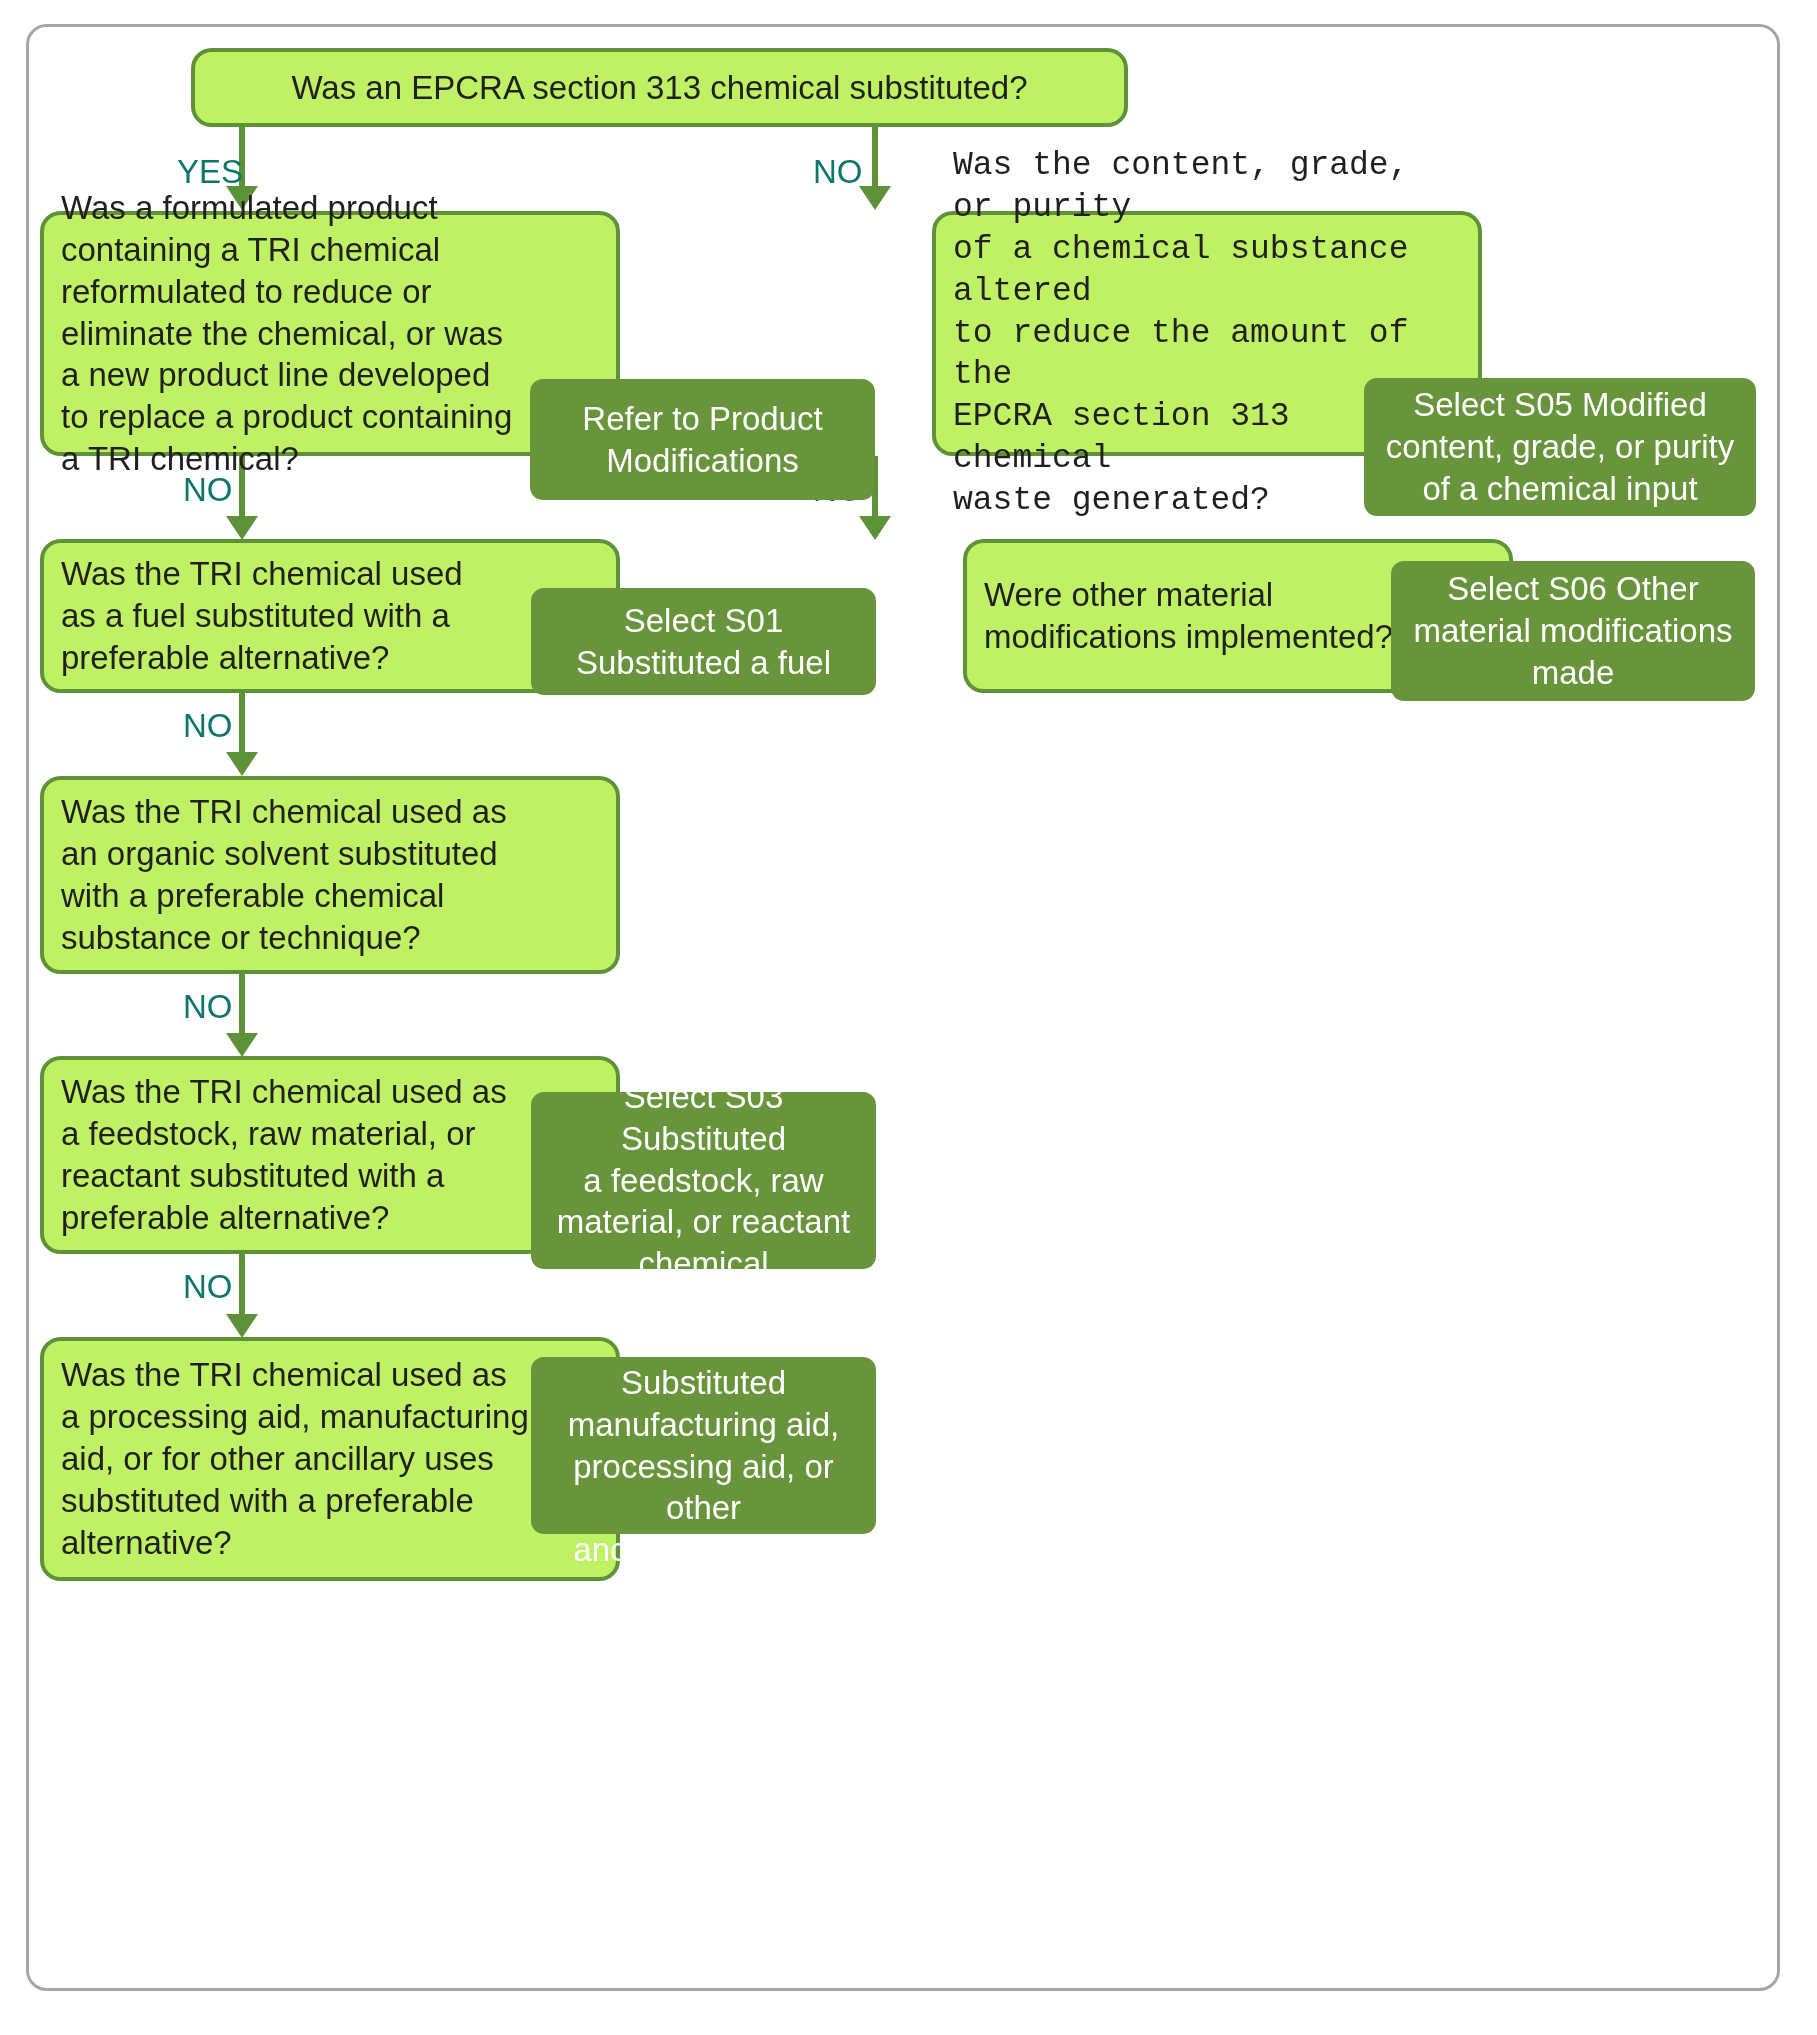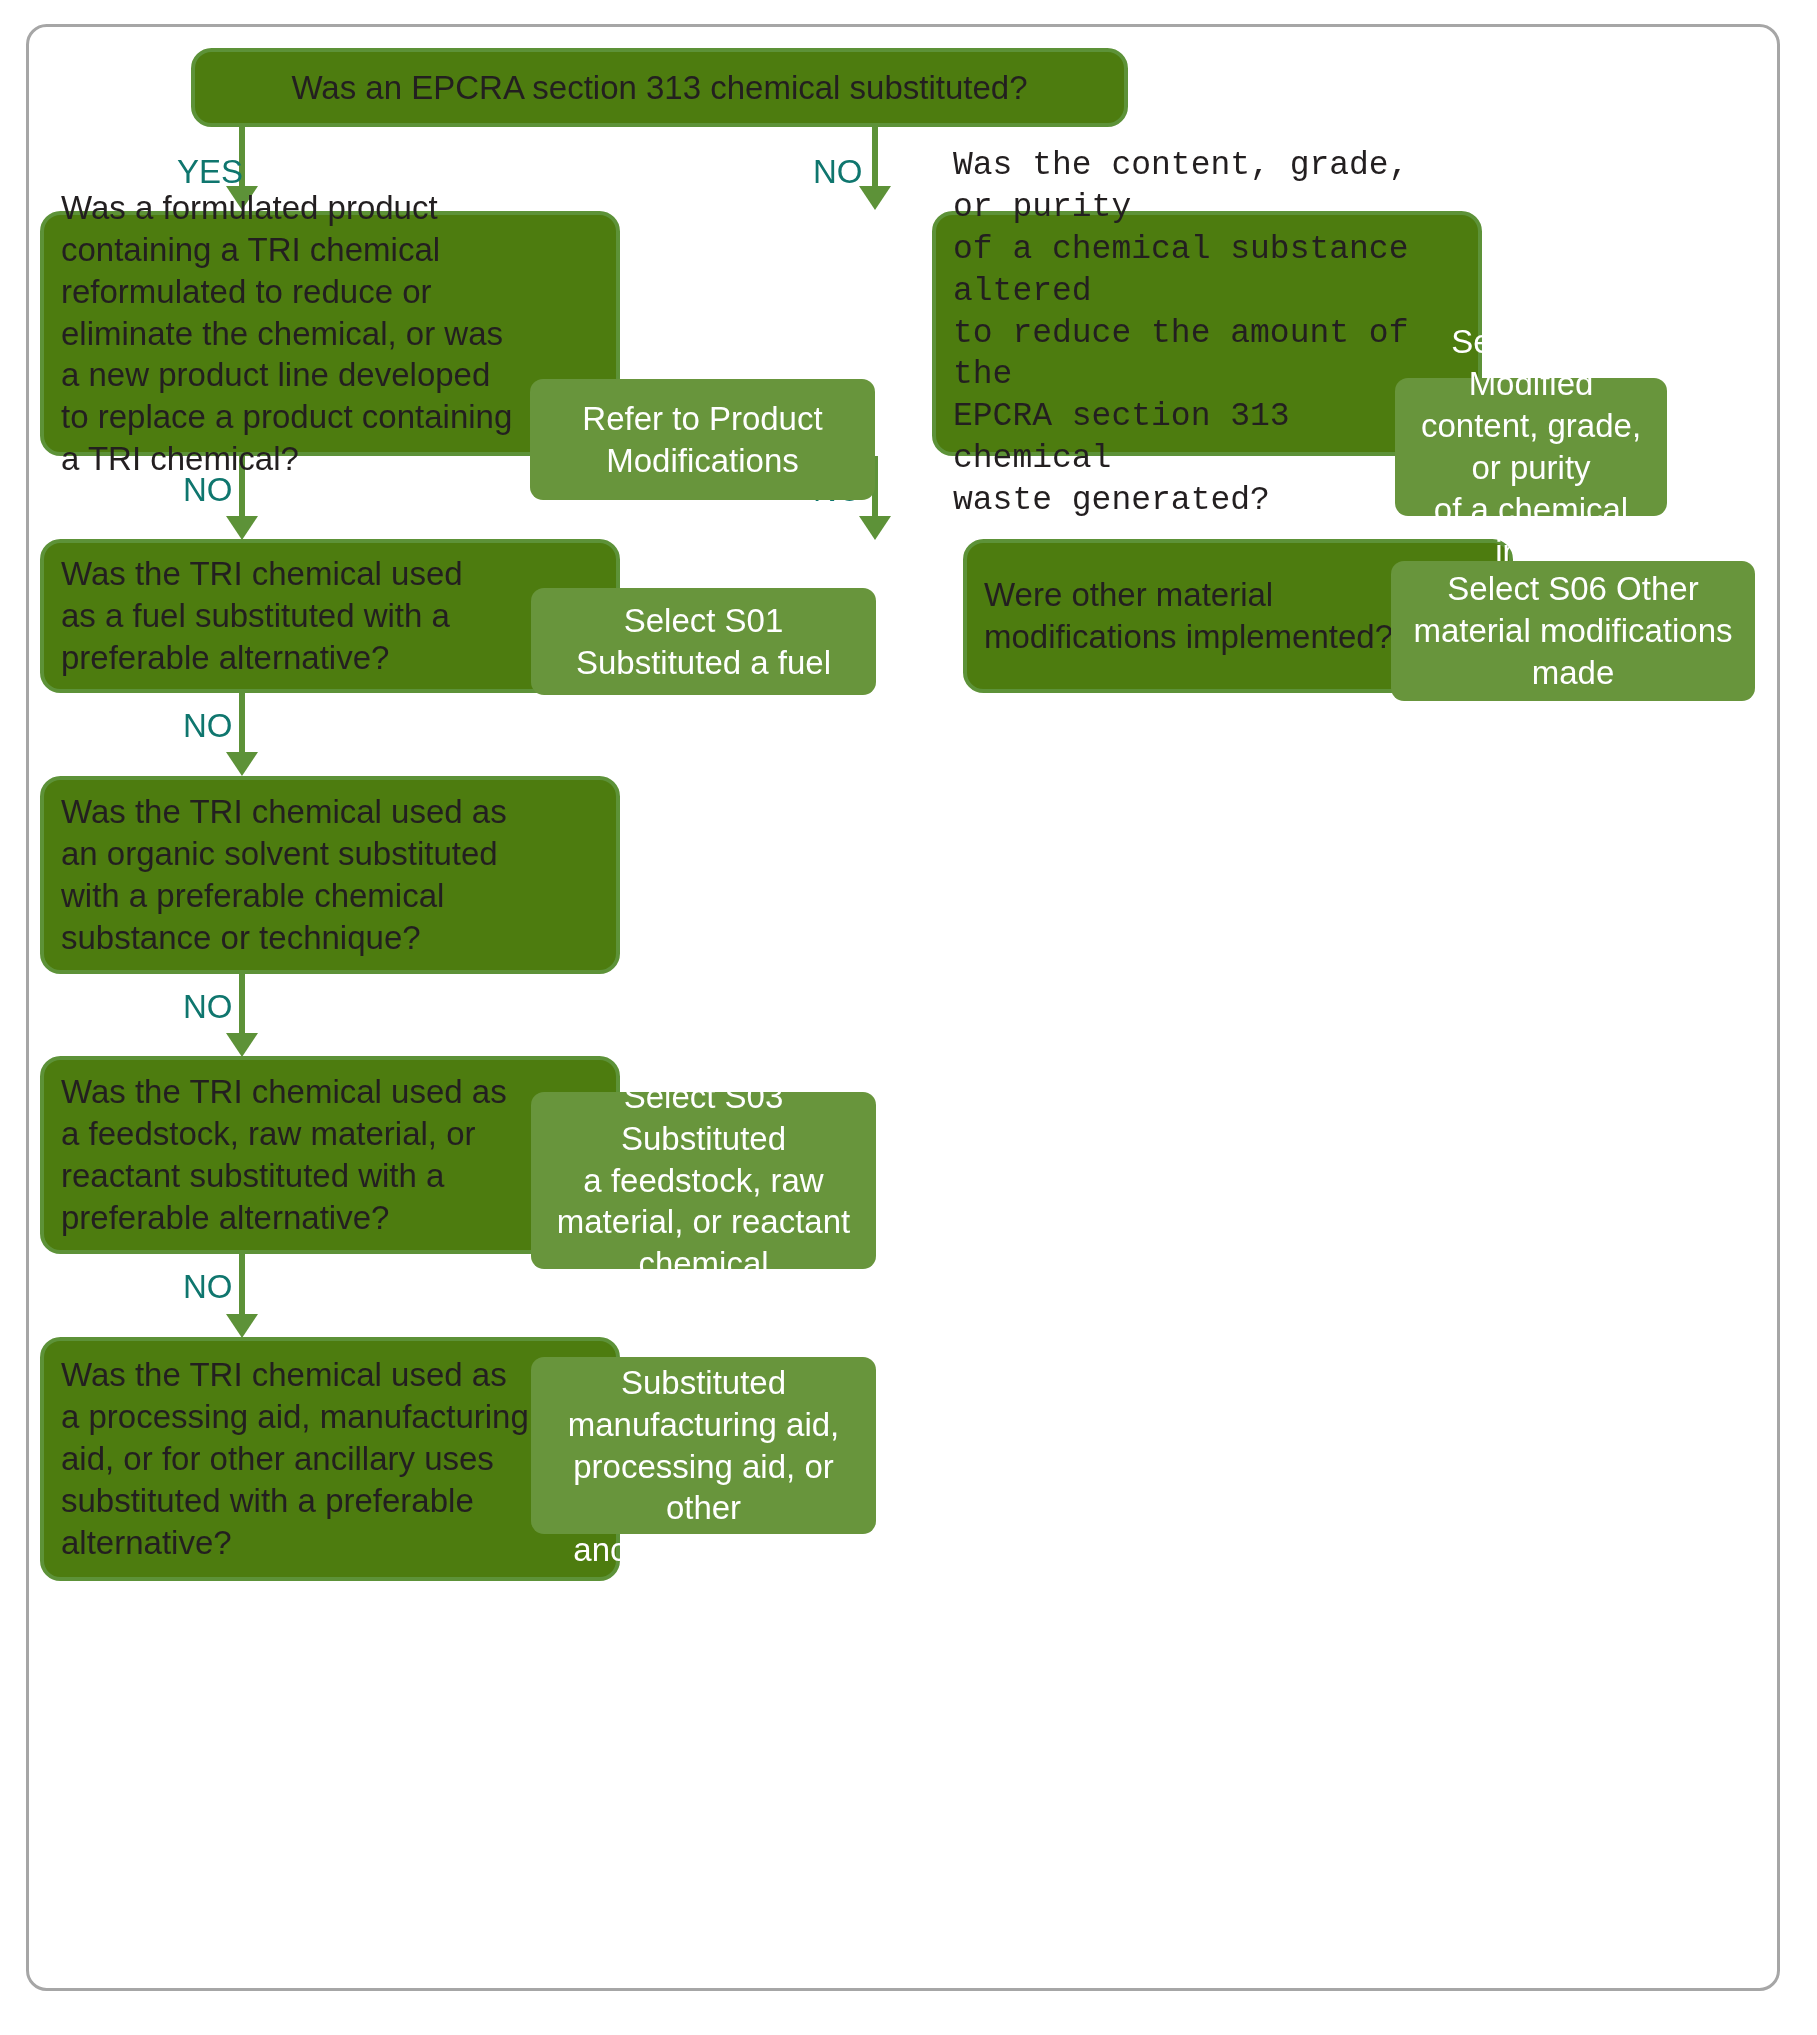--- a/index.html
+++ b/index.html
@@ -27,21 +27,21 @@
     border: 3.7px solid #a6a6a6;
     border-radius: 20.5px;
     box-sizing: border-box;
     background: #ffffff;
   }
 
   
   .qbox {
     position: absolute;
     box-sizing: border-box;
-    background: #4d7c0f;
+    background: #bef264;
     border: 4.7px solid #5d9238;
     border-radius: 20.5px;
     display: flex;
     align-items: center;
     z-index: 2;
   }
   .qbox .qtext {
     display: block;
     padding: 0 17px;
     font-size: 33px;
@@ -188,21 +188,21 @@
 ancillary chemical</span>
   </div>
 
   <div class="qbox" style="left:932px; top:211px; width:550px; height:245px;font-family:Liberation Mono, monospace;">
     <span class="qtext">Was the content, grade, or purity
 of a chemical substance altered
 to reduce the amount of the
 EPCRA section 313 chemical
 waste generated?</span>
   </div>
-  <div class="abox" style="left:1395px; top:378px; width:272px; height:138px;">
+  <div class="abox" style="left:1364px; top:378px; width:392px; height:138px;">
     <span class="atext">Select S05 Modified
 content, grade, or purity
 of a chemical input</span>
   </div>
   <div class="vline" style="left:872px; top:456px; height:78px;"></div>
   <div class="arrowhead" style="left:859px; top:516px;"></div>
   <div class="edge-label" style="left:813px; top:471px;">NO</div>
 
   <div class="qbox" style="left:963px; top:539px; width:550px; height:154px;">
     <span class="qtext">Were other material

